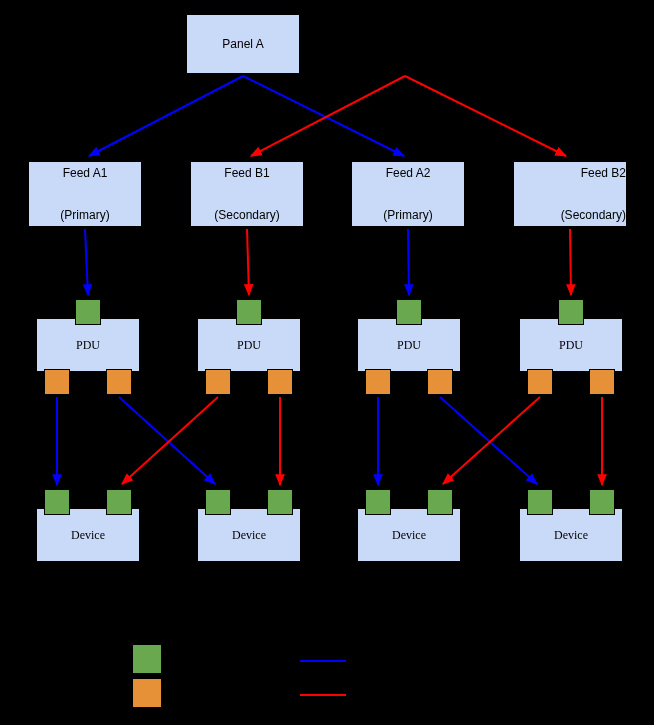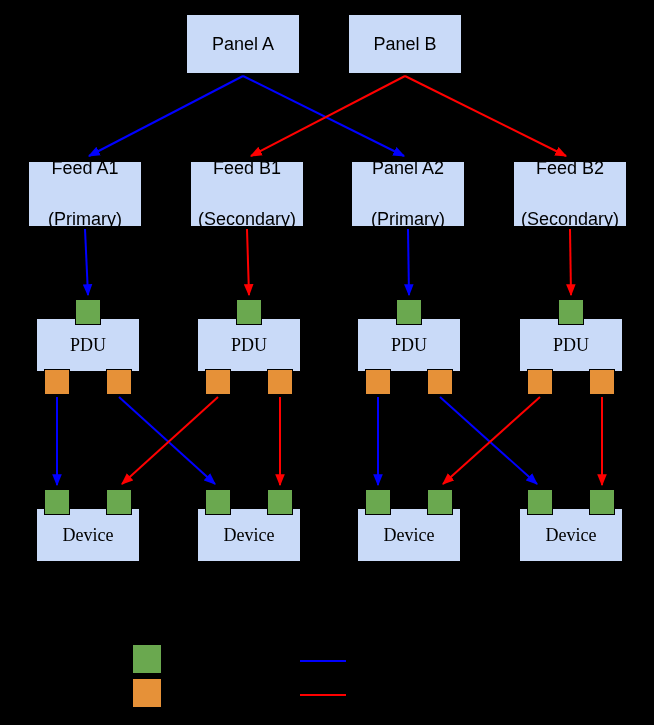--- a/index.html
+++ b/index.html
@@ -14,21 +14,21 @@
   }
   .node {
     position: absolute;
     background: #c9daf8;
     border: 1px solid #000;
     display: flex;
     flex-direction: column;
     align-items: center;
     justify-content: center;
     color: #000;
-    font-size: 18px;
+    font-size: 12px;
     text-align: center;
     z-index: 1;
   }
   .panel { width: 114px; height: 60px; }
   .feed  { width: 114px; height: 66px; line-height: 1.5; gap: 24px; }
   .pdu, .device { width: 104px; height: 54px; font-family: Liberation Serif, serif; }
   .port {
     position: absolute;
     width: 26px;
     height: 26px;
@@ -89,37 +89,34 @@
       <line x1="280" y1="397" x2="280" y2="485" marker-end="url(#arrow-red)"></line>
       <line x1="540" y1="397" x2="443" y2="484" marker-end="url(#arrow-red)"></line>
       <line x1="602" y1="397" x2="602" y2="485" marker-end="url(#arrow-red)"></line>
       <line x1="300" y1="695" x2="346" y2="695"></line>
     </g>
   </svg>
 
   <div class="node panel" style="left:186px; top:14px;">
     <span>Panel A</span>
   </div>
-  <div class="node panel" style="left:348px; top:14px;">
-    <span>Panel B</span>
-  </div>
 
   <div class="node feed" style="left:28px; top:161px;">
     <span>Feed A1</span>
     <span>(Primary)</span>
   </div>
   <div class="node feed" style="left:190px; top:161px;text-align:right;">
     <span>Feed B1</span>
     <span>(Secondary)</span>
   </div>
   <div class="node feed" style="left:351px; top:161px;">
-    <span>Panel A2</span>
+    <span>Feed A2</span>
     <span>(Primary)</span>
   </div>
-  <div class="node feed" style="left:513px; top:161px;">
+  <div class="node feed" style="left:513px; top:161px;align-items:flex-end;">
     <span>Feed B2</span>
     <span>(Secondary)</span>
   </div>
 
   <div class="node pdu" style="left:36px; top:318px;">
     <span>PDU</span>
   </div>
   <div class="node pdu" style="left:197px; top:318px;">
     <span>PDU</span>
   </div>

